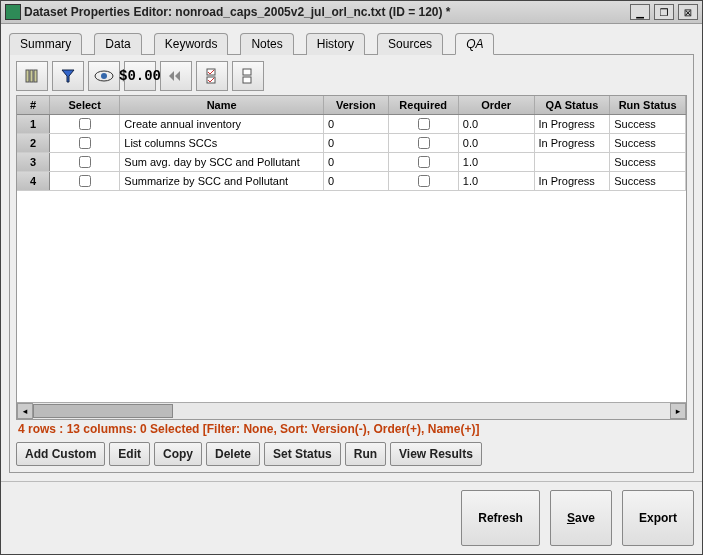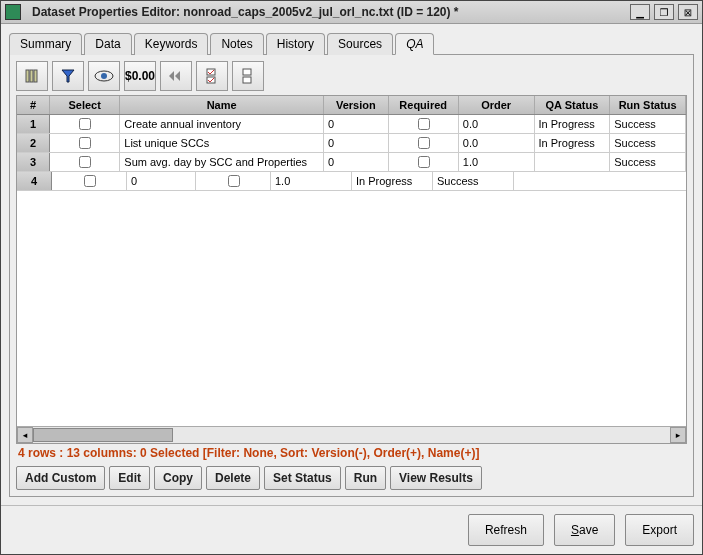--- a/index.html
+++ b/index.html
@@ -18,21 +18,21 @@
     display: flex;
     flex-direction: column;
   }
   .titlebar {
     background: linear-gradient(#dcdcdc,#c7c7c7);
     border-bottom: 1px solid #999;
     height: 22px;
     display: flex;
     align-items: center;
     padding: 0 4px;
-    gap: 11px;
+    gap: 3px;
   }
   .titlebar-icon {
     width: 16px; height: 16px;
     background: #2e8b57;
     border: 1px solid #333;
     box-sizing: border-box;
   }
   .titlebar-title {
     flex: 1;
     font-weight: bold;
@@ -62,21 +62,21 @@
     gap:0;
     margin-bottom:0;
     position:relative;
   }
   .tab {
     border: 1px solid #999;
     border-bottom: none;
     background: #e6e6e6;
     padding: 3px 10px;
     font-size: 12px;
-    margin-right: 2px;
+    margin-right: 12px;
     border-radius: 4px 4px 0 0;
     cursor:pointer;
     position:relative;
     top:1px;
   }
   .tab.active {
     background: #eeeeee;
     border-bottom: 1px solid #eeeeee;
     z-index:2;
     font-style:italic;
@@ -208,23 +208,23 @@
   .bottom-btns {
     display:flex;
     justify-content:flex-end;
     gap:10px;
     padding: 8px;
     border-top: 1px solid #bbb;
   }
   .bottom-btn {
     border: 1px solid #888;
     background: linear-gradient(#f4f4f4,#dedede);
-    padding: 8px 16px;
-    font-size: 12px;
-    font-weight: normal;
+    padding: 20px 16px;
+    font-size: 12px;
+    font-weight: bold;
     cursor:pointer;
     border-radius:2px;
   }
   .mnemonic { text-decoration: underline; }
 </style>
 </head>
 <body>
 
 <div class="window">
   <div class="titlebar">
@@ -261,21 +261,21 @@
             <svg width="16" height="16">
               <polygon points="2,2 14,2 9,8 9,14 7,14 7,8" fill="#36c" stroke="#124"></polygon>
             </svg>
           </div>
         <div class="tool-btn">
             <svg width="20" height="12">
               <ellipse cx="10" cy="6" rx="9" ry="5" fill="none" stroke="#333"></ellipse>
               <circle cx="10" cy="6" r="3" fill="#36a"></circle>
             </svg>
           </div>
-        <div class="tool-btn" style="font-size:12px;font-weight:bold;">$0.00</div>
+        <div class="tool-btn" style="font-size:14px;font-weight:bold;font-family:Liberation Mono, monospace;">$0.00</div>
         <div class="tool-btn">
             <svg width="16" height="12">
               <polygon points="6,1 6,11 1,6" fill="#888"></polygon>
               <polygon points="12,1 12,11 7,6" fill="#888"></polygon>
             </svg>
           </div>
         <div class="tool-btn">
             <svg width="12" height="16">
               <rect x="1" y="1" width="8" height="6" fill="#fff" stroke="#555"></rect>
               <path d="M2 4 L4 6 L8 2" stroke="#c33" fill="none"></path>
@@ -317,50 +317,51 @@
             <div class="cell c-order">0.0</div>
             <div class="cell c-status">In Progress</div>
             <div class="cell c-run">Success</div>
           </div>
 
           <div class="grid-row">
             <div class="cell rownum c-num">2</div>
             <div class="cell c-select">
                 <input type="checkbox" style="">
               </div>
-            <div class="cell c-name">List unique SCCs</div>
+            <div class="cell c-name">List columns SCCs</div>
             <div class="cell c-ver">0</div>
             <div class="cell c-req">
                 <input type="checkbox" style="">
               </div>
             <div class="cell c-order">0.0</div>
             <div class="cell c-status">In Progress</div>
             <div class="cell c-run">Success</div>
           </div>
 
           <div class="grid-row">
             <div class="cell rownum c-num">3</div>
             <div class="cell c-select">
                 <input type="checkbox" style="">
               </div>
-            <div class="cell c-name">Sum avg. day by SCC and Properties</div>
+            <div class="cell c-name">Sum avg. day by SCC and Pollutant</div>
             <div class="cell c-ver">0</div>
             <div class="cell c-req">
                 <input type="checkbox" style="">
               </div>
             <div class="cell c-order">1.0</div>
             <div class="cell c-status"></div>
             <div class="cell c-run">Success</div>
           </div>
 
           <div class="grid-row">
             <div class="cell rownum c-num">4</div>
             <div class="cell c-select">
                 <input type="checkbox" style="">
               </div>
+            <div class="cell c-name">Summarize by SCC and Pollutant</div>
             <div class="cell c-ver">0</div>
             <div class="cell c-req">
                 <input type="checkbox" style="">
               </div>
             <div class="cell c-order">1.0</div>
             <div class="cell c-status">In Progress</div>
             <div class="cell c-run">Success</div>
           </div>
         </div>
         <div class="table-body"></div>

